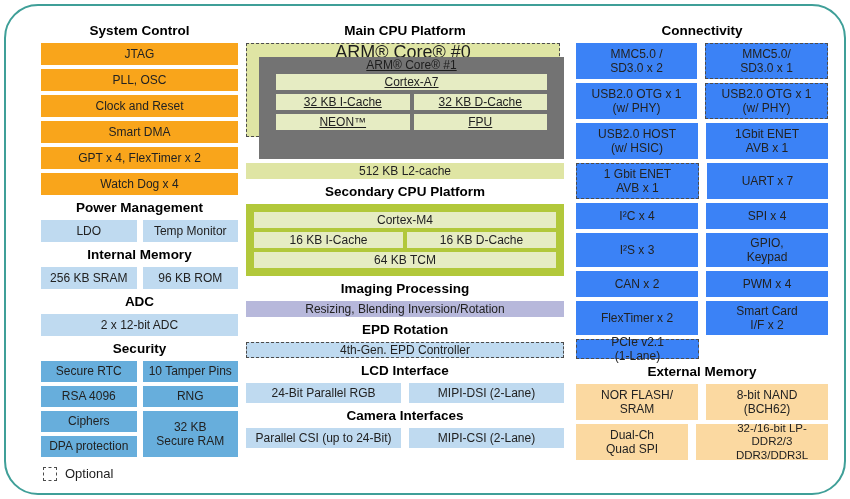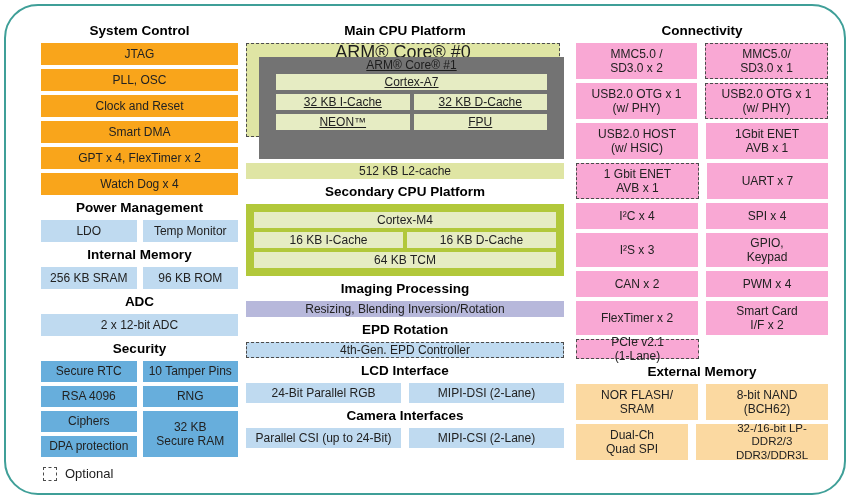--- a/index.html
+++ b/index.html
@@ -23,21 +23,21 @@
   }
   .blk {
     display:flex; align-items:center; justify-content:center;
     text-align:center; font-size:12px; line-height:1.18;
     white-space:pre-line; color:#222; box-sizing:border-box;
   }
   .h22 { height:22px; margin-bottom:4px; }
   .orange  { background:#F9A51B; }
   .lblue   { background:#BFDAF0; }
   .mblue   { background:#67AEDC; }
-  .tealb   { background:#f9a8d4; }
+  .tealb   { background:#3b82f6; }
   .lorange { background:#FBD9A1; }
   .purpleb { background:#B7B8DB; }
   .pgreen  { background:#DFE5A4; }
   .ligreen { background:#E6ECC3; }
   .dashed  { border:1.5px dashed #4b4b4b; }
 
   .duo { display:grid; grid-template-columns:1fr 1fr; gap:1px 6px; margin-bottom:4px; }
   .duo .blk { height:22px; }
 
   .sec-grid { display:grid; grid-template-columns:1fr 1fr; grid-template-rows:repeat(4,21px); gap:4px 6px; }

